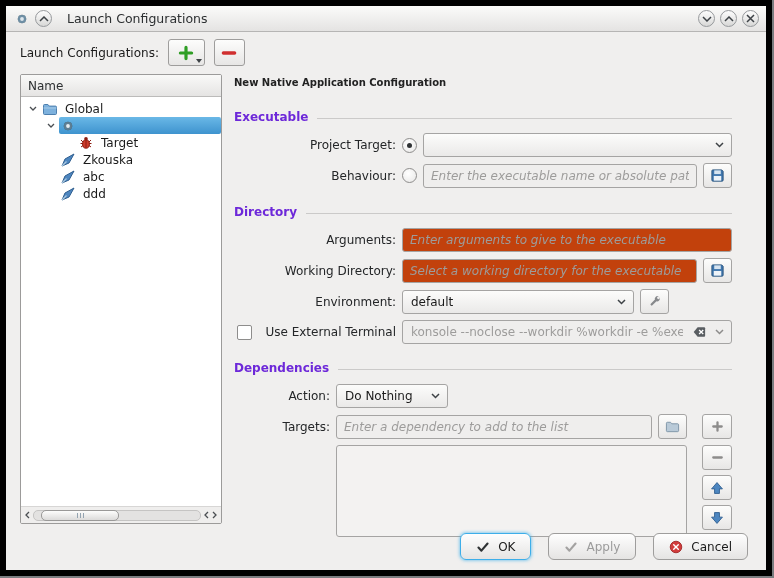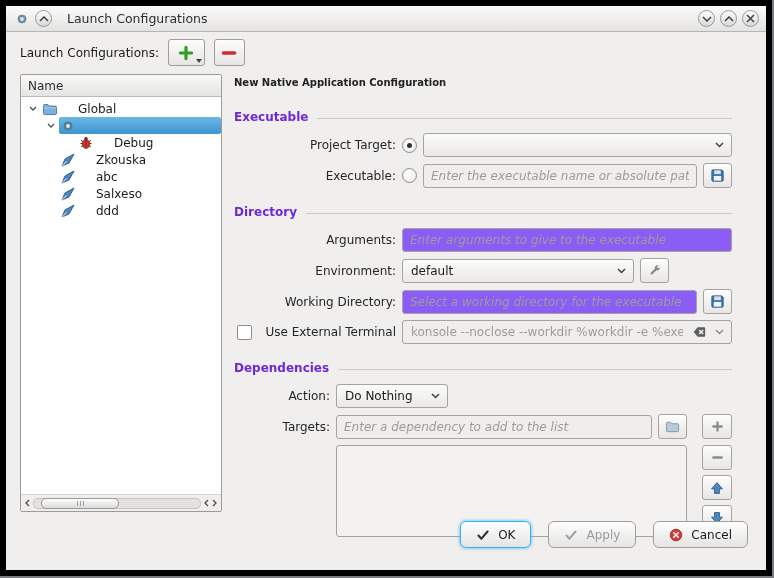--- a/index.html
+++ b/index.html
@@ -20,21 +20,21 @@
     border-bottom:1px solid #b6b5b4;
   }
   .tb-icon{width:17px;height:17px;display:inline-flex;align-items:center;justify-content:center;}
   .tb-btn{
     width:17px;height:17px;border-radius:50%;box-sizing:border-box;
     border:1px solid #96999c;background:linear-gradient(#fdfdfd,#d8d8d7);
     display:inline-flex;align-items:center;justify-content:center;flex-shrink:0;
   }
   .tb-title{flex:1;margin-left:10px;color:#2c2f31;font-size:12.5px;}
   
-  .content{flex:1;min-height:0;display:flex;flex-direction:column;padding:5px 14px 20px;box-sizing:border-box;justify-content:space-between;}
+  .content{flex:1;min-height:0;display:flex;flex-direction:column;padding:5px 14px 8px;box-sizing:border-box;justify-content:space-between;}
   .toolbar{display:flex;align-items:center;gap:9px;margin:2px 0 8px;}
   .tool-btn{
     height:27px;box-sizing:border-box;border:1px solid #9e9d9c;border-radius:3px;
     background:linear-gradient(#fdfdfc,#e7e6e5);display:inline-flex;align-items:center;
     justify-content:center;position:relative;padding:0 7px;cursor:default;
   }
   .tool-btn .menu-caret{position:absolute;right:2px;bottom:2px;line-height:0;}
   .main{display:flex;flex:1;min-height:0;gap:12px;}
   
   .tree-panel{
@@ -42,21 +42,21 @@
     display:flex;flex-direction:column;overflow:hidden;box-sizing:border-box;
   }
   .tree-header{
     height:21px;flex-shrink:0;display:flex;align-items:center;padding:0 7px;
     background:linear-gradient(#f9f9f8,#e5e4e3);border-bottom:1px solid #bcbbba;color:#2c2f31;
   }
   .tree-body{flex:1;min-height:0;padding-top:3px;overflow:hidden;}
   .tree-row{height:17px;display:flex;align-items:center;white-space:nowrap;cursor:default;}
   .lvl0{padding-left:4px}.lvl1{padding-left:22px}.lvl2{padding-left:40px}
   .expander{width:16px;flex-shrink:0;display:inline-flex;justify-content:center;align-items:center;}
-  .row-content{display:flex;align-items:center;gap:20px;flex:1;min-width:0;height:100%;padding-left:1px;overflow:hidden;}
+  .row-content{display:flex;align-items:center;gap:7px;flex:1;min-width:0;height:100%;padding-left:1px;overflow:hidden;}
   .row-content.selected{
     background:linear-gradient(var(--selection-light,#6ab8e7),var(--selection-blue,#3e93ce));
     color:#fff;border-radius:2px;
   }
   .ticon{width:16px;height:16px;flex-shrink:0;display:inline-flex;align-items:center;justify-content:center;}
   .tlabel{overflow:hidden;}
   .hscroll{
     height:16px;flex-shrink:0;display:flex;align-items:center;gap:3px;
     padding:0 4px;background:#efeeed;border-top:1px solid #d7d6d5;
   }
@@ -76,21 +76,21 @@
   .flabel{width:162px;flex-shrink:0;text-align:right;color:#242628;}
   .dep .flabel{width:96px;}
   .chk-group{display:flex;align-items:center;justify-content:flex-end;gap:13px;}
   .radio{
     width:15px;height:15px;border-radius:50%;box-sizing:border-box;border:1px solid #8e8d8c;
     background:radial-gradient(circle at 40% 35%,#fff,#e7e6e5);position:relative;flex-shrink:0;
   }
   .radio.checked::after{content:"";position:absolute;inset:4px;border-radius:50%;background:#2f3234;}
   .checkbox{width:15px;height:15px;box-sizing:border-box;border:1px solid #8e8d8c;border-radius:2px;background:#fff;flex-shrink:0;}
   .text-input{
-    height:24px;box-sizing:border-box;border:1px solid #a5a4a3;border-radius:3px;background:#8b5cf6;
+    height:24px;box-sizing:border-box;border:1px solid #a5a4a3;border-radius:3px;background:#c2410c;
     padding:0 7px;font:inherit;color:#1b1b1b;flex:1;min-width:0;outline:none;
   }
   .text-input::placeholder{font-style:italic;color:#9d9c9b;opacity:1;}
   .text-input.off{background:#efeeed;}
   .combo{
     height:24px;box-sizing:border-box;border:1px solid #a5a4a3;border-radius:3px;
     background:linear-gradient(#fcfcfb,#eaE9e8);display:flex;align-items:center;
     padding:0 24px 0 8px;position:relative;cursor:default;
   }
   .combo .arrow{position:absolute;right:7px;top:50%;transform:translateY(-50%);line-height:0;}
@@ -232,21 +232,21 @@
               <span class="ticon">
                 <svg width="16" height="16" viewBox="0 0 16 16">
                     <g stroke="#8c1d12" stroke-width="1">
                       <path d="M3 5l2 2M13 5l-2 2M3 12l2-1.5M13 12l-2-1.5M2.5 8.5h3M13.5 8.5h-3" fill="none"></path>
                     </g>
                     <ellipse cx="8" cy="9" rx="3.4" ry="4.2" fill="#cf3b2a" stroke="#8c1d12"></ellipse>
                     <circle cx="8" cy="3.8" r="1.8" fill="#8c1d12"></circle>
                     <path d="M8 5.5v7" stroke="#8c1d12"></path>
                   </svg>
               </span>
-              <span class="tlabel">Debug</span>
+              <span class="tlabel">Target</span>
             </span>
           </div>
 
           <div class="tree-row lvl1">
             <span class="expander"></span>
             <span class="row-content">
               <span class="ticon">
                 <svg width="16" height="16" viewBox="0 0 16 16">
                     <path d="M2 14L9 11 14 2 5 7z" fill="#4d86c0" stroke="#2f5e8f" stroke-linejoin="round"></path>
                     <path d="M2 14l4.5-4.5" stroke="#a9c6de" stroke-width="1.2"></path>
@@ -262,32 +262,20 @@
               <span class="ticon">
                 <svg width="16" height="16" viewBox="0 0 16 16">
                     <path d="M2 14L9 11 14 2 5 7z" fill="#4d86c0" stroke="#2f5e8f" stroke-linejoin="round"></path>
                     <path d="M2 14l4.5-4.5" stroke="#a9c6de" stroke-width="1.2"></path>
                   </svg>
               </span>
               <span class="tlabel">abc</span>
             </span>
           </div>
 
-          <div class="tree-row lvl1">
-            <span class="expander"></span>
-            <span class="row-content">
-              <span class="ticon">
-                <svg width="16" height="16" viewBox="0 0 16 16">
-                    <path d="M2 14L9 11 14 2 5 7z" fill="#4d86c0" stroke="#2f5e8f" stroke-linejoin="round"></path>
-                    <path d="M2 14l4.5-4.5" stroke="#a9c6de" stroke-width="1.2"></path>
-                  </svg>
-              </span>
-              <span class="tlabel">Salxeso</span>
-            </span>
-          </div>
 
           <div class="tree-row lvl1">
             <span class="expander"></span>
             <span class="row-content">
               <span class="ticon">
                 <svg width="16" height="16" viewBox="0 0 16 16">
                     <path d="M2 14L9 11 14 2 5 7z" fill="#4d86c0" stroke="#2f5e8f" stroke-linejoin="round"></path>
                     <path d="M2 14l4.5-4.5" stroke="#a9c6de" stroke-width="1.2"></path>
                   </svg>
               </span>
@@ -338,21 +326,21 @@
             <span class="combo-text"></span>
             <span class="arrow">
               <svg width="9" height="6" viewBox="0 0 9 6">
                   <path d="M1 1l3.5 3.5L8 1" fill="none" stroke="#3e4246" stroke-width="1.5"></path>
                 </svg>
             </span>
           </div>
         </div>
 
         <div class="frow">
-          <span class="flabel">Executable:</span>
+          <span class="flabel">Behaviour:</span>
           <span class="radio"></span>
           <input type="text" class="text-input off" readonly="" placeholder="Enter the executable name or absolute path to an execu" style="">
           <span class="sq-btn">
             <span class="icon">
               <svg width="15" height="15" viewBox="0 0 16 16">
                   <path d="M2 3c0-.6.4-1 1-1h9.5L14 3.5V13c0 .6-.4 1-1 1H3c-.6 0-1-.4-1-1z" fill="#3f76ad" stroke="#2c567f"></path>
                   <rect x="4.5" y="2.5" width="7" height="4" fill="#d7e4f0"></rect>
                   <rect x="4" y="8.5" width="8" height="5" fill="#eef3f8"></rect>
                 </svg>
             </span>
@@ -360,54 +348,54 @@
         </div>
 
         <div class="section">
           <span>Directory</span>
           <span class="line"></span>
         </div>
 
         <div class="frow">
           <span class="flabel">Arguments:</span>
           <input type="text" class="text-input" placeholder="Enter arguments to give to the executable" style="">
-        </div>
-
-        <div class="frow">
-          <span class="flabel">Environment:</span>
-          <div class="combo combo-env">
-            <span class="combo-text">default</span>
-            <span class="arrow">
-              <svg width="9" height="6" viewBox="0 0 9 6">
-                  <path d="M1 1l3.5 3.5L8 1" fill="none" stroke="#3e4246" stroke-width="1.5"></path>
-                </svg>
-            </span>
-          </div>
-          <span class="sq-btn">
-            <span class="icon">
-              <svg width="15" height="15" viewBox="0 0 16 16">
-                  <g transform="rotate(45 8 8)">
-                    <rect x="6.9" y="4.5" width="2.4" height="9" rx="1" fill="#87898c"></rect>
-                    <circle cx="8.1" cy="3.8" r="2.7" fill="#87898c"></circle>
-                    <circle cx="8.1" cy="2.1" r="1.5" fill="#efeeed"></circle>
-                  </g>
-                </svg>
-            </span>
-          </span>
         </div>
 
         <div class="frow">
           <span class="flabel">Working Directory:</span>
           <input type="text" class="text-input" placeholder="Select a working directory for the executable" style="">
           <span class="sq-btn">
             <span class="icon">
               <svg width="15" height="15" viewBox="0 0 16 16">
                   <path d="M2 3c0-.6.4-1 1-1h9.5L14 3.5V13c0 .6-.4 1-1 1H3c-.6 0-1-.4-1-1z" fill="#3f76ad" stroke="#2c567f"></path>
                   <rect x="4.5" y="2.5" width="7" height="4" fill="#d7e4f0"></rect>
                   <rect x="4" y="8.5" width="8" height="5" fill="#eef3f8"></rect>
+                </svg>
+            </span>
+          </span>
+        </div>
+
+        <div class="frow">
+          <span class="flabel">Environment:</span>
+          <div class="combo combo-env">
+            <span class="combo-text">default</span>
+            <span class="arrow">
+              <svg width="9" height="6" viewBox="0 0 9 6">
+                  <path d="M1 1l3.5 3.5L8 1" fill="none" stroke="#3e4246" stroke-width="1.5"></path>
+                </svg>
+            </span>
+          </div>
+          <span class="sq-btn">
+            <span class="icon">
+              <svg width="15" height="15" viewBox="0 0 16 16">
+                  <g transform="rotate(45 8 8)">
+                    <rect x="6.9" y="4.5" width="2.4" height="9" rx="1" fill="#87898c"></rect>
+                    <circle cx="8.1" cy="3.8" r="2.7" fill="#87898c"></circle>
+                    <circle cx="8.1" cy="2.1" r="1.5" fill="#efeeed"></circle>
+                  </g>
                 </svg>
             </span>
           </span>
         </div>
 
         <div class="frow">
           <span class="flabel chk-group">
             <span class="checkbox"></span>
             <span>Use External Terminal</span>
           </span>

